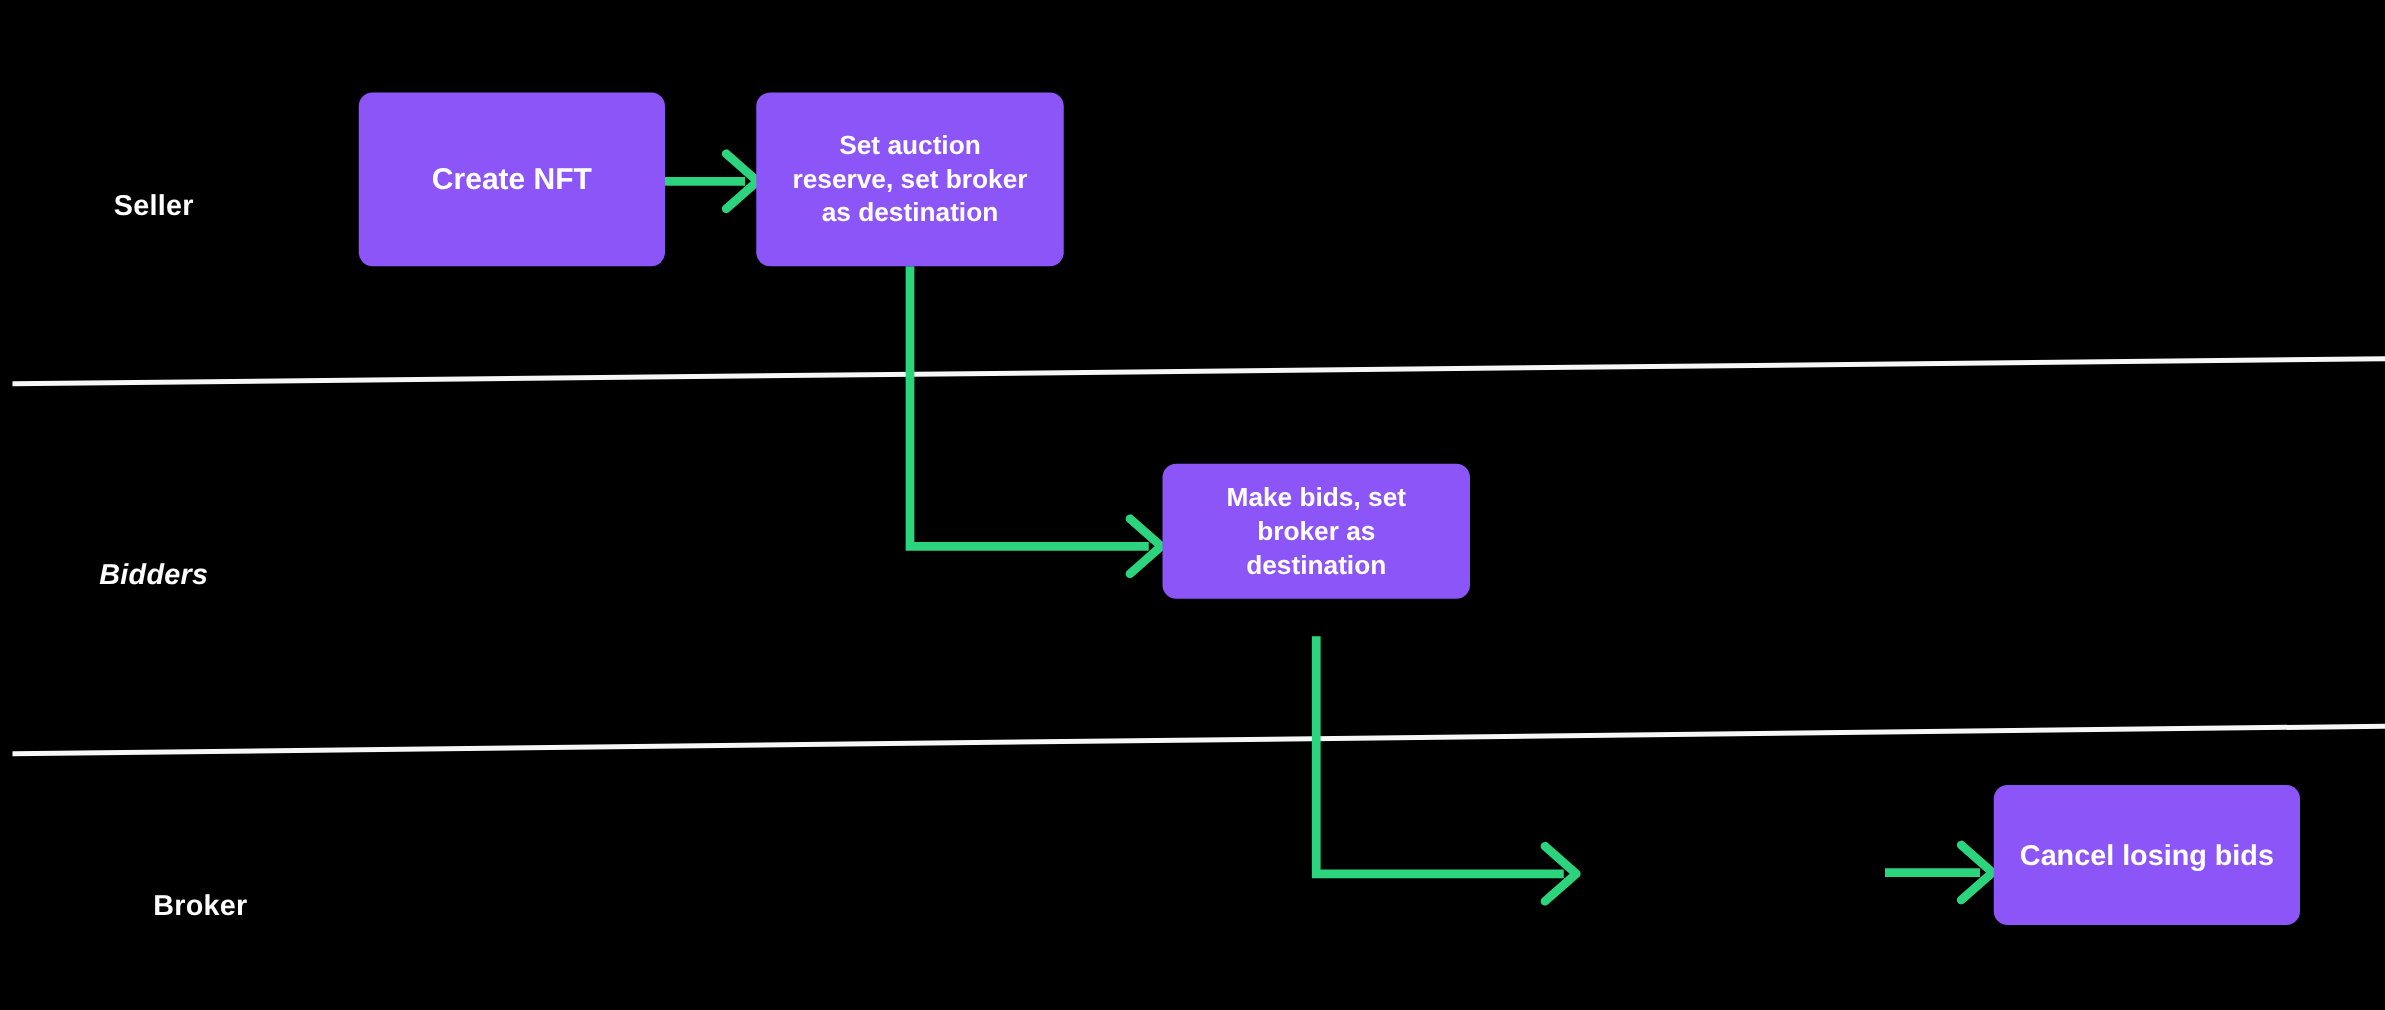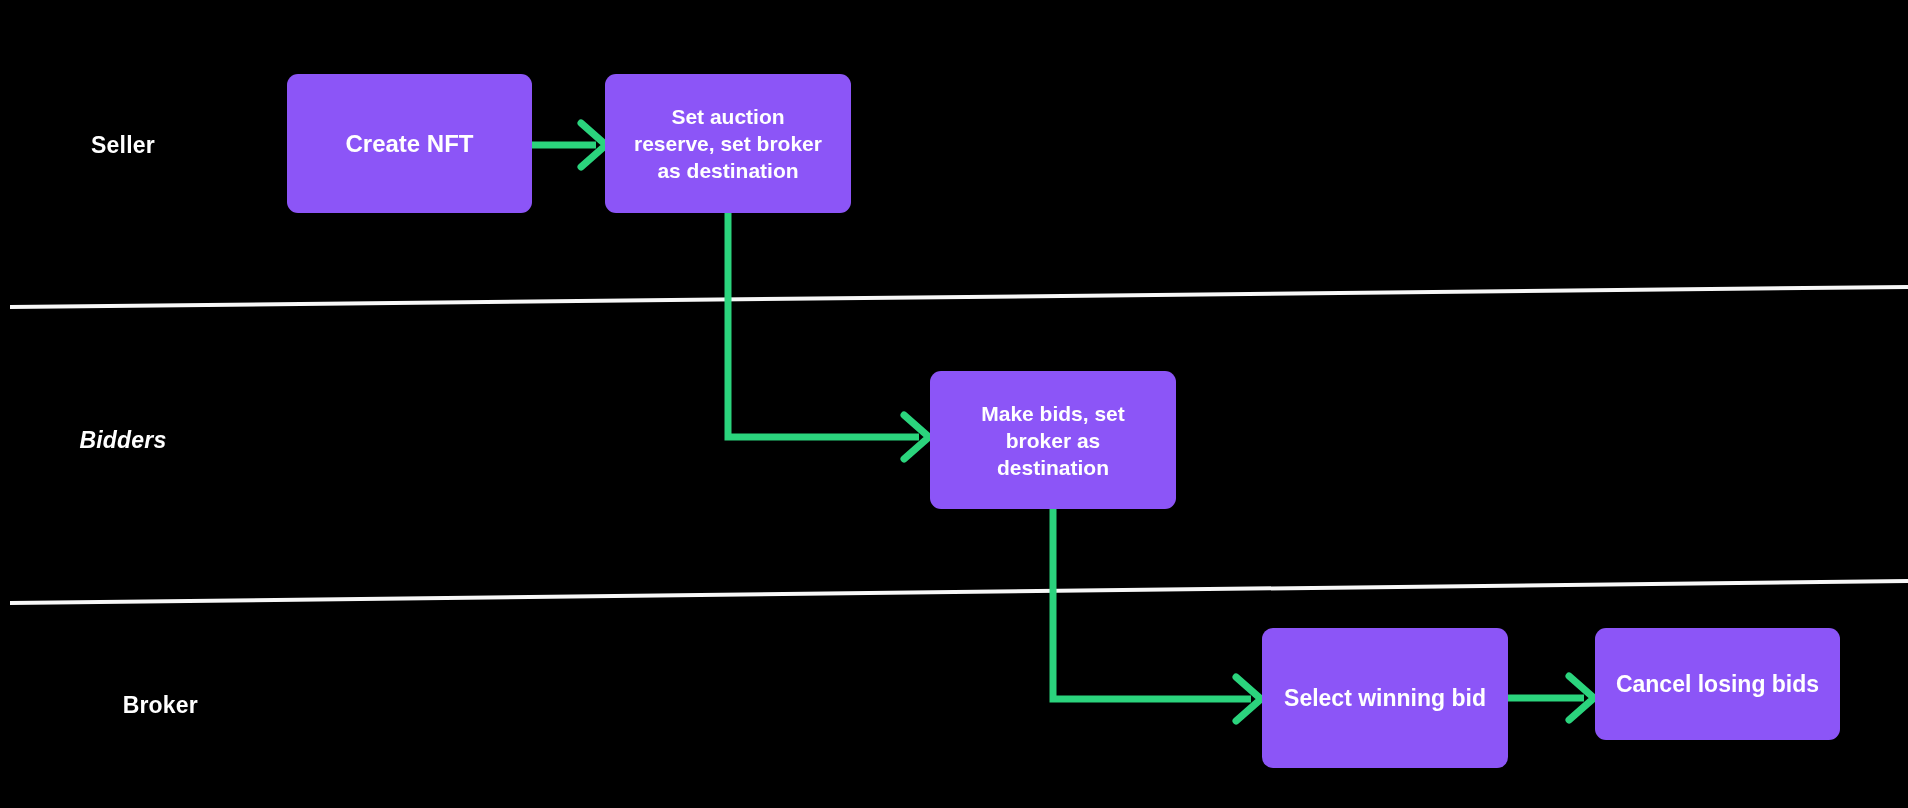--- a/index.html
+++ b/index.html
@@ -34,40 +34,41 @@
   }
   .lane-label {
     position: absolute;
     width: 150px;
     text-align: center;
     color: var(--label);
     font-size: 23px;
     font-weight: bold;
     letter-spacing: 0.2px;
     line-height: 28px;
+    margin-top: 19px;
   }
   #lane-label-seller  { left: 48px; top: 131px; }
   #lane-label-bidders { left: 48px; top: 426px; font-style: italic; }
   #lane-label-broker  { left: 48px; top: 691px; text-align: right; }
 
   .node {
     position: absolute;
     background: var(--node-fill);
     border-radius: 11px;
     display: flex;
     align-items: center;
     justify-content: center;
     text-align: center;
     color: var(--node-text);
     font-weight: bold;
     white-space: pre-line;
   }
   #node-create-nft  { left: 287px;  top: 74px;  width: 245px; height: 139px; font-size: 24px; }
   #node-set-auction { left: 605px;  top: 74px;  width: 246px; height: 139px; font-size: 21px; line-height: 27px; }
-  #node-make-bids   { left: 930px;  top: 371px; width: 246px; height: 138px; font-size: 21px; line-height: 27px; }
+  #node-make-bids   { left: 930px;  top: 371px; width: 246px; height: 108px; font-size: 21px; line-height: 27px; }
   #node-select-bid  { left: 1262px; top: 628px; width: 246px; height: 140px; font-size: 23px; }
   #node-cancel-bids { left: 1595px; top: 628px; width: 245px; height: 112px; font-size: 23px; }
 
   .divider { stroke: var(--divider); stroke-width: 4; opacity: 0.97; }
   .shaft   { stroke: var(--connector); stroke-width: 7; fill: none; stroke-linecap: butt; stroke-linejoin: miter; }
   .head    { stroke: var(--connector); stroke-width: 7; fill: none; stroke-linecap: round; stroke-linejoin: round; }
 </style>
 </head>
 <body>
 
@@ -101,20 +102,17 @@
   <div class="node" id="node-set-auction">
     <span>Set auction
 reserve, set broker
 as destination</span>
   </div>
   <div class="node" id="node-make-bids">
     <span>Make bids, set
 broker as
 destination</span>
   </div>
-  <div class="node" id="node-select-bid">
-    <span>Select winning bid</span>
-  </div>
   <div class="node" id="node-cancel-bids">
     <span>Cancel losing bids</span>
   </div>
 
 </div>
 
 </body></html>

